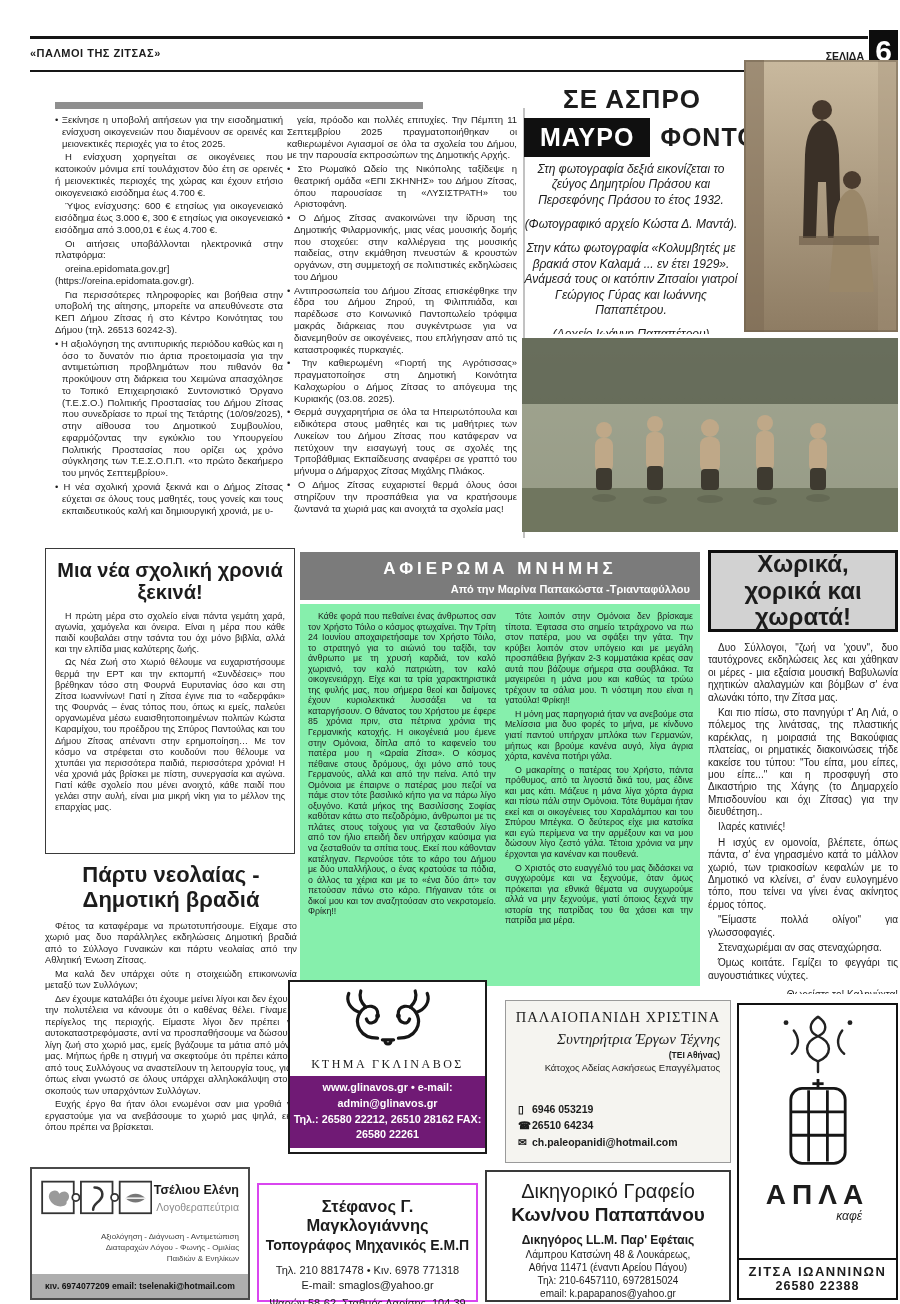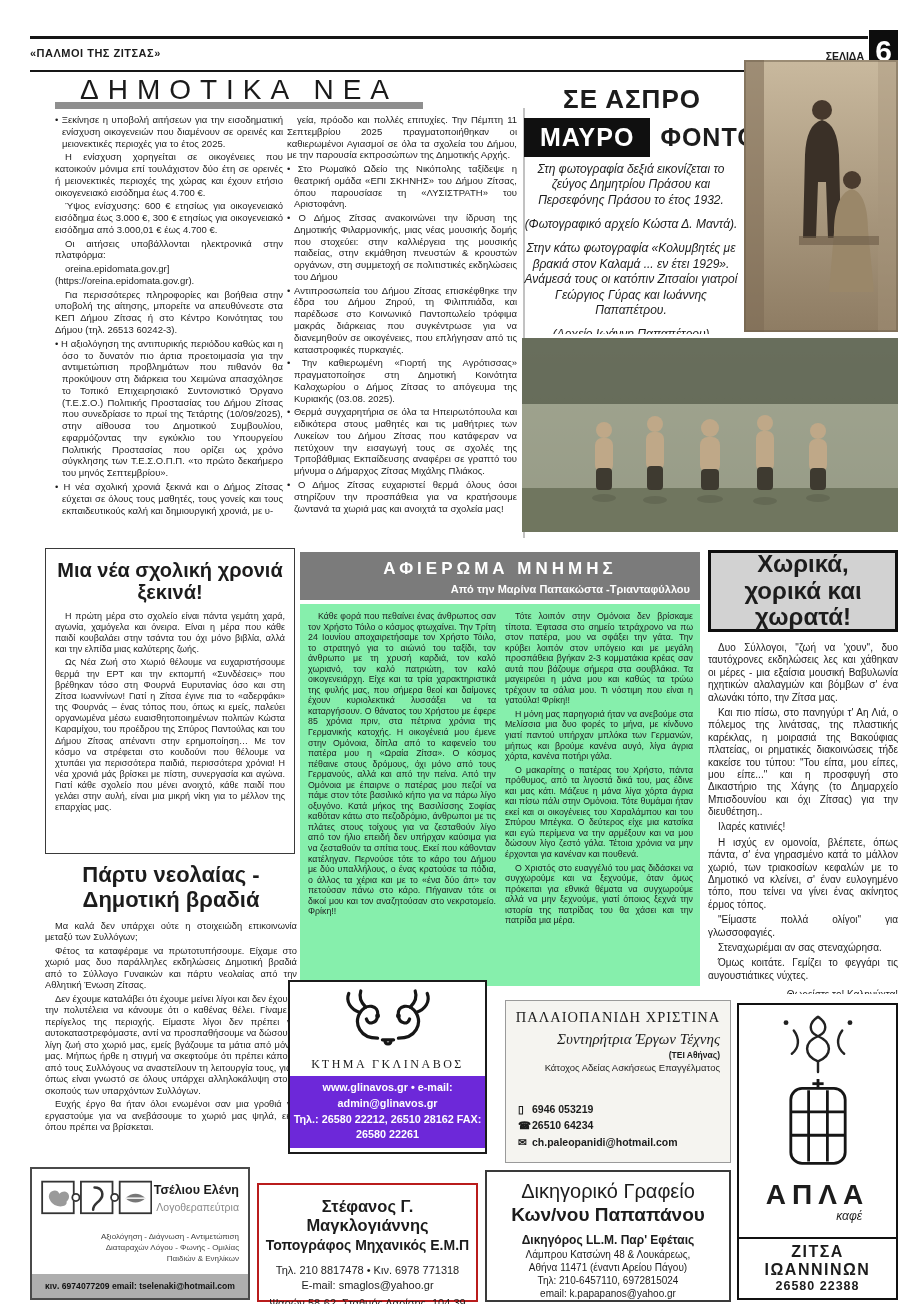--- a/index.html
+++ b/index.html
@@ -42,43 +42,43 @@
   .xo-title{font-size:24px;font-weight:bold;text-align:center;line-height:1.12;padding:4px 10px;}
   .xo-body p{font-size:10px;line-height:1.24;margin:0 0 3px;text-align:justify;text-indent:10px;}
   .xo-sign{font-size:10px;text-align:right;line-height:1.3;}
   
   .adbox{background:#fff;box-sizing:border-box;}
   .gl-box{border:2px solid #1b1b1b;text-align:center;}
   .gl-name{font-family:"Liberation Serif",serif;font-size:12px;letter-spacing:2.5px;margin-top:2px;}
   .gl-zitsa{display:flex;align-items:center;justify-content:center;gap:8px;margin-top:2px;}
   .gl-zitsa .ln{height:2px;width:42px;background:#1b1b1b;}
   .gl-zitsa .tx{font-size:12px;letter-spacing:3px;font-family:"Liberation Serif",serif;}
-  .gl-strip{position:absolute;left:0;right:0;bottom:4px;background:#6d28d9;color:#fff;padding:4px 0 5px;}
+  .gl-strip{position:absolute;left:0;right:0;bottom:4px;background:#701a75;color:#fff;padding:4px 0 5px;}
   .gl-strip div{font-size:10.8px;font-weight:bold;line-height:1.45;}
   .pp-card{border:1px solid #9a9a9a;background:#f5f4f0;}
   .pp-name{font-family:"Liberation Serif",serif;font-size:14.5px;letter-spacing:1px;text-align:center;margin-top:8px;}
   .pp-right{position:absolute;right:10px;top:30px;text-align:right;}
   .pp-role{font-family:"Liberation Serif",serif;font-style:italic;font-size:15px;}
   .pp-role2{font-size:8.5px;font-weight:bold;margin-top:2px;}
   .pp-role3{font-size:9.5px;margin-top:2px;}
   .pp-contact{position:absolute;left:12px;bottom:12px;font-size:10.5px;font-weight:bold;line-height:1.55;}
   .pp-contact .ic{display:inline-block;width:14px;}
   .apla-box{border:2px solid #111;text-align:center;}
   .apla-name{font-size:28px;font-weight:bold;letter-spacing:6px;margin-top:6px;}
   .apla-sub{font-size:12px;font-style:italic;text-align:right;padding-right:34px;margin-top:-2px;}
   .apla-foot{position:absolute;left:0;right:0;bottom:0;border-top:2px solid #111;padding:4px 0 5px;}
-  .apla-place{font-size:16px;font-weight:bold;letter-spacing:1.5px;}
+  .apla-place{font-size:13px;font-weight:bold;letter-spacing:1.5px;}
   .apla-phone{font-size:12.5px;font-weight:bold;letter-spacing:1px;}
   .ts-card{border:2px solid #4a4a4a;}
   .ts-name{font-size:12.5px;font-weight:bold;text-align:right;}
   .ts-role{font-size:10.5px;color:#8a8a8a;text-align:right;margin-top:4px;}
   .ts-services div{font-size:8px;color:#3f3f3f;text-align:right;line-height:1.4;margin:0;text-indent:0;}
   .ts-bar{position:absolute;left:0;right:0;bottom:0;background:#aeaeae;height:24px;
           font-size:8.6px;font-weight:bold;text-align:center;line-height:24px;color:#111;}
-  .mg-card{border:2px solid #b91c1c;text-align:center;}
+  .mg-card{border:2px solid #d946ef;text-align:center;}
   .mg-name{font-size:16.5px;font-weight:bold;margin-top:12px;}
   .mg-role{font-size:14px;font-weight:bold;margin-top:2px;}
   .mg-line{font-size:11px;margin-top:3px;}
   .pa-card{border:2px solid #3a3a3a;text-align:center;}
   .pa-name1{font-size:20px;margin-top:8px;}
   .pa-name2{font-size:19px;font-weight:bold;margin-top:1px;}
   .pa-role{font-size:12px;font-weight:bold;margin-top:7px;}
   .pa-line{font-size:10px;margin-top:2px;}
   .photo{display:block;}
 </style>
@@ -88,21 +88,20 @@
 <div class="page">
 
   <div class="abs rule" style="left:30px;top:36px;width:838px;height:3px;"></div>
   <div class="abs masthead" style="left:30px;top:47px;width:320px;">«ΠΑΛΜΟΙ ΤΗΣ ΖΙΤΣΑΣ»</div>
   <div class="abs pagelabel" style="left:760px;top:50px;width:104px;">ΣΕΛΙΔΑ</div>
   <div class="abs pagebox" style="left:869px;top:30px;width:29px;height:42px;">
     <span>6</span>
   </div>
   <div class="abs rule" style="left:30px;top:70px;width:838px;height:2px;"></div>
 
-  <div class="abs dn-title" style="left:55px;top:74px;width:368px;">ΔΗΜΟΤΙΚΑ ΝΕΑ</div>
   <div class="abs dn-bar" style="left:55px;top:102px;width:368px;height:7px;"></div>
   <div class="abs bodytext fs95" style="left:55px;top:114px;width:228px;height:424px;overflow:hidden;">
       <p class="bullet">• Ξεκίνησε η υποβολή αιτήσεων για την εισοδηματική ενίσχυση οικογενειών που διαμένουν σε ορεινές και μειονεκτικές περιοχές για το έτος 2025.</p>
       <p>Η ενίσχυση χορηγείται σε οικογένειες που κατοικούν μόνιμα επί τουλάχιστον δύο έτη σε ορεινές ή μειονεκτικές περιοχές της χώρας και έχουν ετήσιο οικογενειακό εισόδημα έως 4.700 €.</p>
       <p>Ύψος ενίσχυσης: 600 € ετησίως για οικογενειακό εισόδημα έως 3.000 €, 300 € ετησίως για οικογενειακό εισόδημα από 3.000,01 € έως 4.700 €.</p>
       <p>Οι αιτήσεις υποβάλλονται ηλεκτρονικά στην πλατφόρμα:</p>
       <p>oreina.epidomata.gov.gr] (https://oreina.epidomata.gov.gr).</p>
       <p>Για περισσότερες πληροφορίες και βοήθεια στην υποβολή της αίτησης, μπορείτε να απευθύνεστε στα ΚΕΠ Δήμου Ζίτσας ή στο Κέντρο Κοινότητας του Δήμου (τηλ. 26513 60242-3).</p>
       <p class="bullet">• Η αξιολόγηση της αντιπυρικής περιόδου καθώς και η όσο το δυνατόν πιο άρτια προετοιμασία για την αντιμετώπιση προβλημάτων που πιθανόν θα προκύψουν στη διάρκεια του Χειμώνα απασχόλησε το Τοπικό Επιχειρησιακό Συντονιστικό Όργανο (Τ.Ε.Σ.Ο.) Πολιτικής Προστασίας του Δήμου Ζίτσας που συνεδρίασε το πρωί της Τετάρτης (10/09/2025), στην αίθουσα του Δημοτικού Συμβουλίου, εφαρμόζοντας την εγκύκλιο του Υπουργείου Πολιτικής Προστασίας που ορίζει ως χρόνο σύγκλησης των Τ.Ε.Σ.Ο.Π.Π. «το πρώτο δεκαήμερο του μηνός Σεπτεμβρίου».</p>
       <p class="bullet">• Η νέα σχολική χρονιά ξεκινά και ο Δήμος Ζίτσας εύχεται σε όλους τους μαθητές, τους γονείς και τους εκπαιδευτικούς καλή και δημιουργική χρονιά, με υ-</p>
@@ -195,22 +194,22 @@
     <div class="h-school">Μια νέα σχολική χρονιά ξεκινά!</div>
     <div class="bodytext fs90">
         <p>Η πρώτη μέρα στο σχολείο είναι πάντα γεμάτη χαρά, αγωνία, χαμόγελα και όνειρα. Είναι η μέρα που κάθε παιδί κουβαλάει στην τσάντα του όχι μόνο βιβλία, αλλά και την ελπίδα μιας καλύτερης ζωής.</p>
         <p>Ως Νέα Ζωή στο Χωριό θέλουμε να ευχαριστήσουμε θερμά την ΕΡΤ και την εκπομπή «Συνδέσεις» που βρέθηκαν τόσο στη Φουρνά Ευρυτανίας όσο και στη Ζίτσα Ιωαννίνων! Γιατί η Ζίτσα έγινε πια το «αδερφάκι» της Φουρνάς – ένας τόπος που, όπως κι εμείς, παλεύει οργανωμένα μέσω ευαισθητοποιημένων πολιτών Κώστα Καραμίχου, του προέδρου της Σπύρος Παντούλας και του Δήμου Ζίτσας απέναντι στην ερημοποίηση… Με τον κόσμο να στρέφεται στο κουδούνι που θέλουμε να χτυπάει για περισσότερα παιδιά, περισσότερα χρόνια! Η νέα χρονιά μάς βρίσκει με πίστη, συνεργασία και αγώνα. Γιατί κάθε σχολείο που μένει ανοιχτό, κάθε παιδί που γελάει στην αυλή, είναι μια μικρή νίκη για το μέλλον της επαρχίας μας.</p>
       </div>
   </div>
 
   <div class="abs" style="left:45px;top:862px;width:252px;height:300px;overflow:hidden;">
     <div class="h-party">Πάρτυ νεολαίας - Δημοτική βραδιά</div>
     <div class="bodytext fs93">
+        <p>Φέτος τα καταφέραμε να πρωτοτυπήσουμε. Είχαμε στο χωριό μας δυο παράλληλες εκδηλώσεις Δημοτική βραδιά από το Σύλλογο Γυναικών και πάρτυ νεολαίας από την Αθλητική Ένωση Ζίτσας.</p>
         <p>Μα καλά δεν υπάρχει ούτε η στοιχειώδη επικοινωνία μεταξύ των Συλλόγων;</p>
-        <p>Φέτος τα καταφέραμε να πρωτοτυπήσουμε. Είχαμε στο χωριό μας δυο παράλληλες εκδηλώσεις Δημοτική βραδιά από το Σύλλογο Γυναικών και πάρτυ νεολαίας από την Αθλητική Ένωση Ζίτσας.</p>
         <p>Δεν έχουμε καταλάβει ότι έχουμε μείνει λίγοι και δεν έχουμε την πολυτέλεια να κάνουμε ότι ο καθένας θέλει. Γίναμε ο περίγελος της περιοχής. Είμαστε λίγοι δεν πρέπει να αυτοκαταστρεφόμαστε, αντί να προσπαθήσουμε να δώσουμε λίγη ζωή στο χωριό μας, εμείς βγάζουμε τα μάτια από μόνοι μας. Μήπως ήρθε η στιγμή να σκεφτούμε ότι πρέπει κάποιοι από τους Συλλόγους να αναστείλουν τη λειτουργία τους, γιατί όπως είναι γνωστό σε όλους υπάρχει αλληλοκάλυψη στους σκοπούς  των υπαρχόντων Συλλόγων.</p>
         <p>Ευχής έργο θα ήταν όλοι ενωμένοι σαν μια γροθιά να εργαστούμε για να ανεβάσουμε το χωριό μας ψηλά, εκεί όπου πρέπει να βρίσκεται.</p>
       </div>
   </div>
 
   <div class="abs af-head" style="left:300px;top:552px;width:400px;height:48px;box-sizing:border-box;">
     <div class="af-title">ΑΦΙΕΡΩΜΑ ΜΝΗΜΗΣ</div>
     <div class="af-byline">Από την Μαρίνα Παπακώστα -Τριανταφύλλου</div>
   </div>
   <div class="abs af-panel" style="left:300px;top:604px;width:400px;height:382px;">

